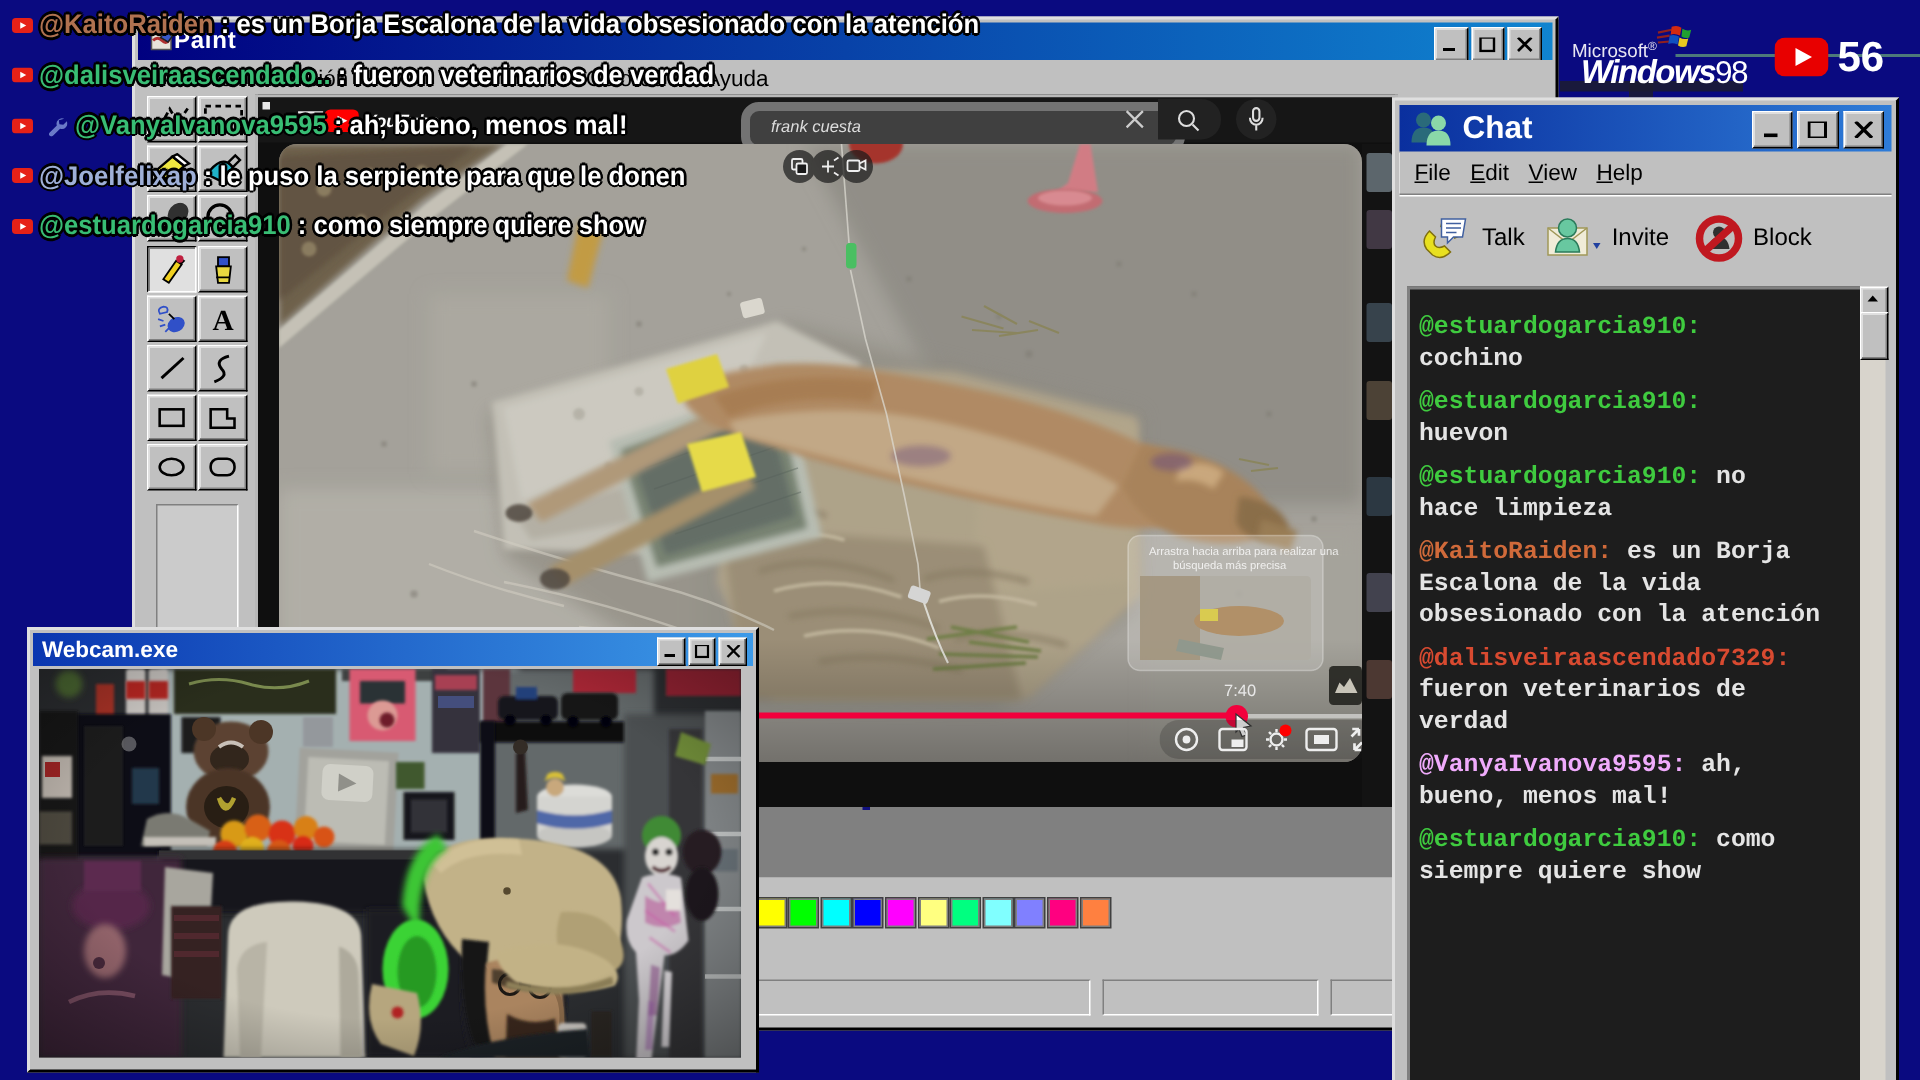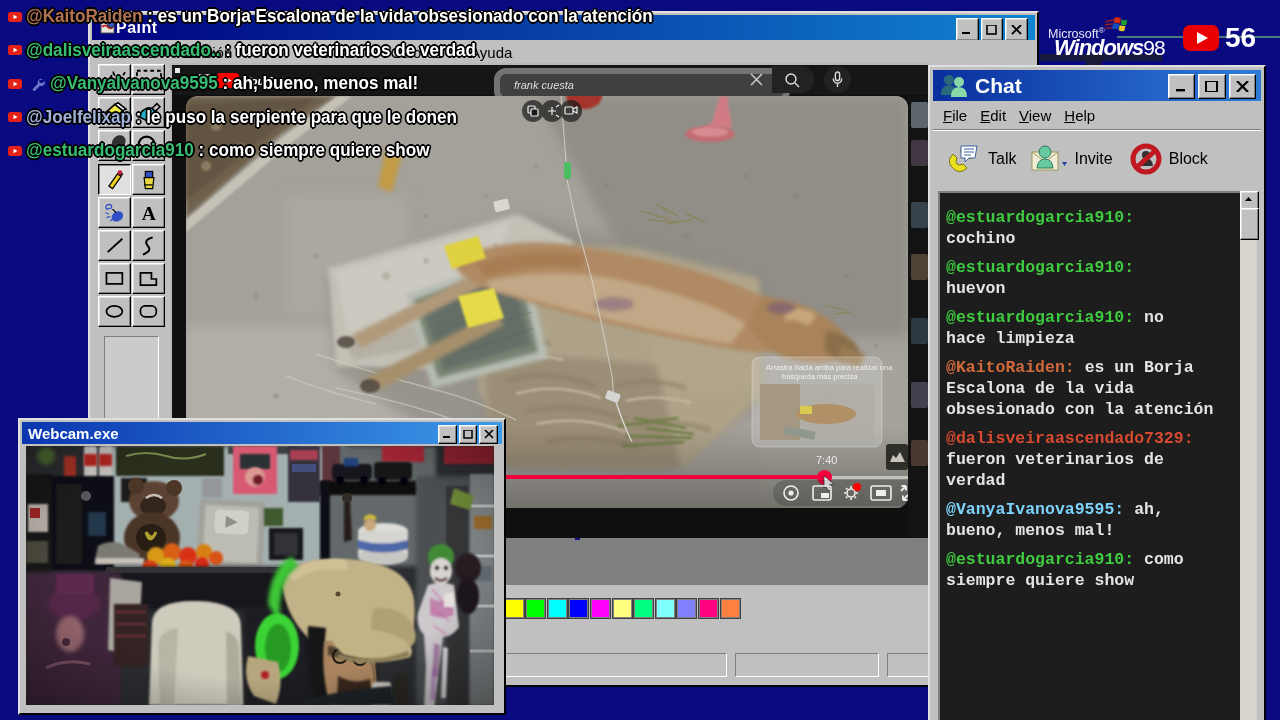--- a/index.html
+++ b/index.html
@@ -723,21 +723,21 @@
     </svg>
     <span style="margin-left:6px;">Block</span>
   </div>
 
   <div class="abs" style="left:8px;top:124px;width:302px;height:585px;background:#1d1d1d;border-top:2px solid #808080;border-left:2px solid #808080;color:#e4e4e4;font-family:'Liberation Mono',monospace;font-weight:bold;font-size:16.5px;line-height:21px;padding:14px 0 0 6px;box-sizing:border-box;">
     <div style="margin-bottom:8px;"><span style="color:#3fcb3f;">@estuardogarcia910:</span><br>cochino</div>
     <div style="margin-bottom:8px;"><span style="color:#3fcb3f;">@estuardogarcia910:</span><br>huevon</div>
     <div style="margin-bottom:8px;"><span style="color:#3fcb3f;">@estuardogarcia910:</span> no<br>hace limpieza</div>
     <div style="margin-bottom:8px;"><span style="color:#d06a3a;">@KaitoRaiden:</span> es un Borja<br>Escalona de la vida<br>obsesionado con la atención</div>
     <div style="margin-bottom:8px;"><span style="color:#d84a30;">@dalisveiraascendado7329:</span><br>fueron veterinarios de<br>verdad</div>
-    <div style="margin-bottom:8px;"><span style="color:#7dd3fc;">@VanyaIvanova9595:</span> ah,<br>bueno, menos mal!</div>
+    <div style="margin-bottom:8px;"><span style="color:#f0abfc;">@VanyaIvanova9595:</span> ah,<br>bueno, menos mal!</div>
     <div style="margin-bottom:24px;"><span style="color:#3fcb3f;">@estuardogarcia910:</span> como<br>siempre quiere show</div>
   </div>
 
   <div class="abs" style="left:310px;top:124px;width:17px;height:585px;background:#d8d4cc;">
     <div class="btn98 abs" style="left:0;top:0;width:17px;height:17px;"><svg width="15" height="15">
           <path d="M4 9 L7.5 5 L11 9z" fill="#000"></path>
         </svg></div>
     <div class="btn98 abs" style="left:0;top:17px;width:17px;height:30px;"></div>
 
   </div>

